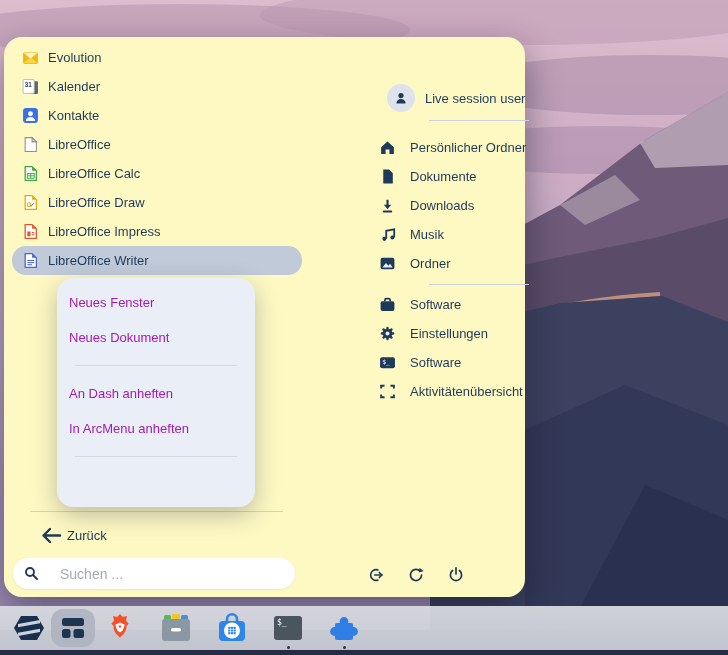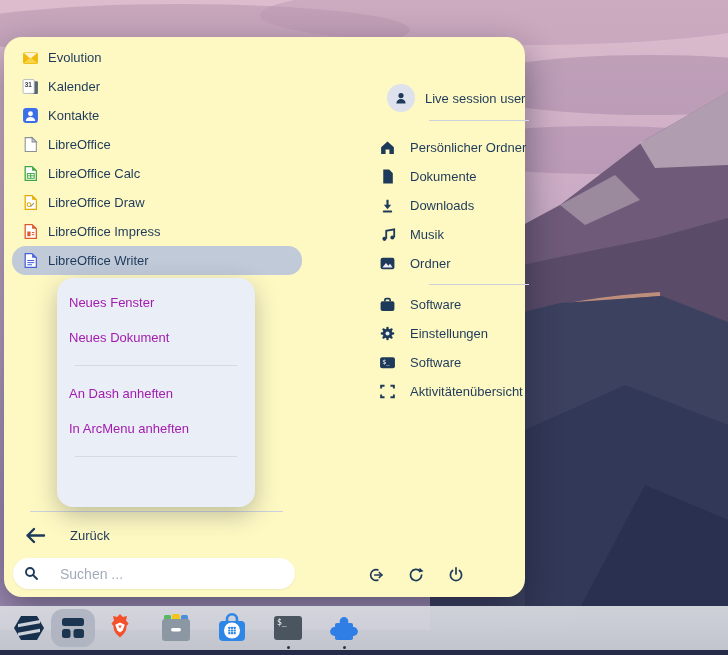--- a/index.html
+++ b/index.html
@@ -23,21 +23,21 @@
 
   .right-col{position:absolute;left:330px;top:47px;width:200px;margin-left:45px;}
   .user-row{display:flex;align-items:center;gap:10px;height:28px;margin-left:8px;}
   .avatar{width:28px;height:28px;border-radius:50%;background:#dde2ec;display:flex;align-items:center;justify-content:center;flex:0 0 28px;}
   .rdivider{height:1px;background:#ccd2dd;width:100px;margin:8px 0 12px 50px;}
   .rdivider2{height:1px;background:#ccd2dd;width:100px;margin:6px 0 5px 50px;}
   .nav-row{display:flex;align-items:center;height:29px;gap:14px;}
   .nav-icon{width:17px;height:17px;flex:0 0 17px;display:block;}
 
   .footer-divider{position:absolute;left:26px;top:474px;width:253px;height:1px;background:#ccd2dd;}
-  .back-row{position:absolute;left:21px;top:487px;height:22px;display:flex;align-items:center;gap:24px;}
+  .back-row{position:absolute;left:37px;top:487px;height:22px;display:flex;align-items:center;gap:5px;}
   .search-pill{
     position:absolute;left:9px;top:521px;width:282px;height:31px;border-radius:16px;
     background:#ffffff;display:flex;align-items:center;box-shadow:0 1px 2px rgba(30,40,60,.08);gap:12px;
   }
   .search-pill svg{margin:0 9px 0 11px;flex:0 0 15px;}
   .search-pill input{
     border:none;outline:none;background:transparent;flex:1;height:100%;
     font-family:"Liberation Sans",sans-serif;font-size:14px;color:#1e3a5a;padding:0;
   }
   .search-pill input::placeholder{color:#a3abba;}

